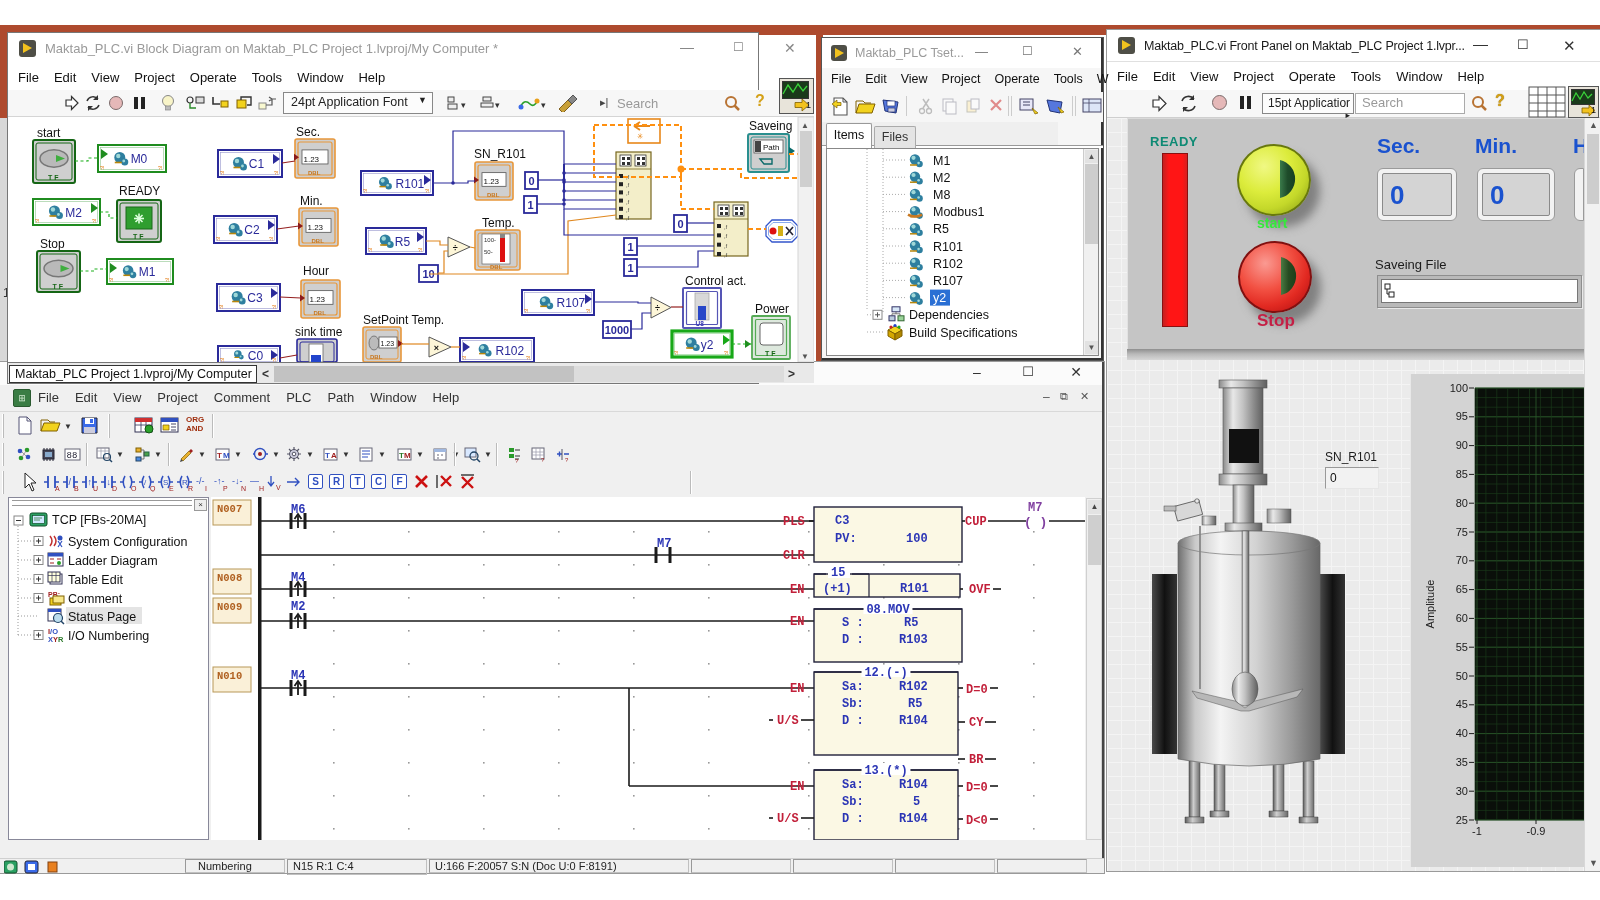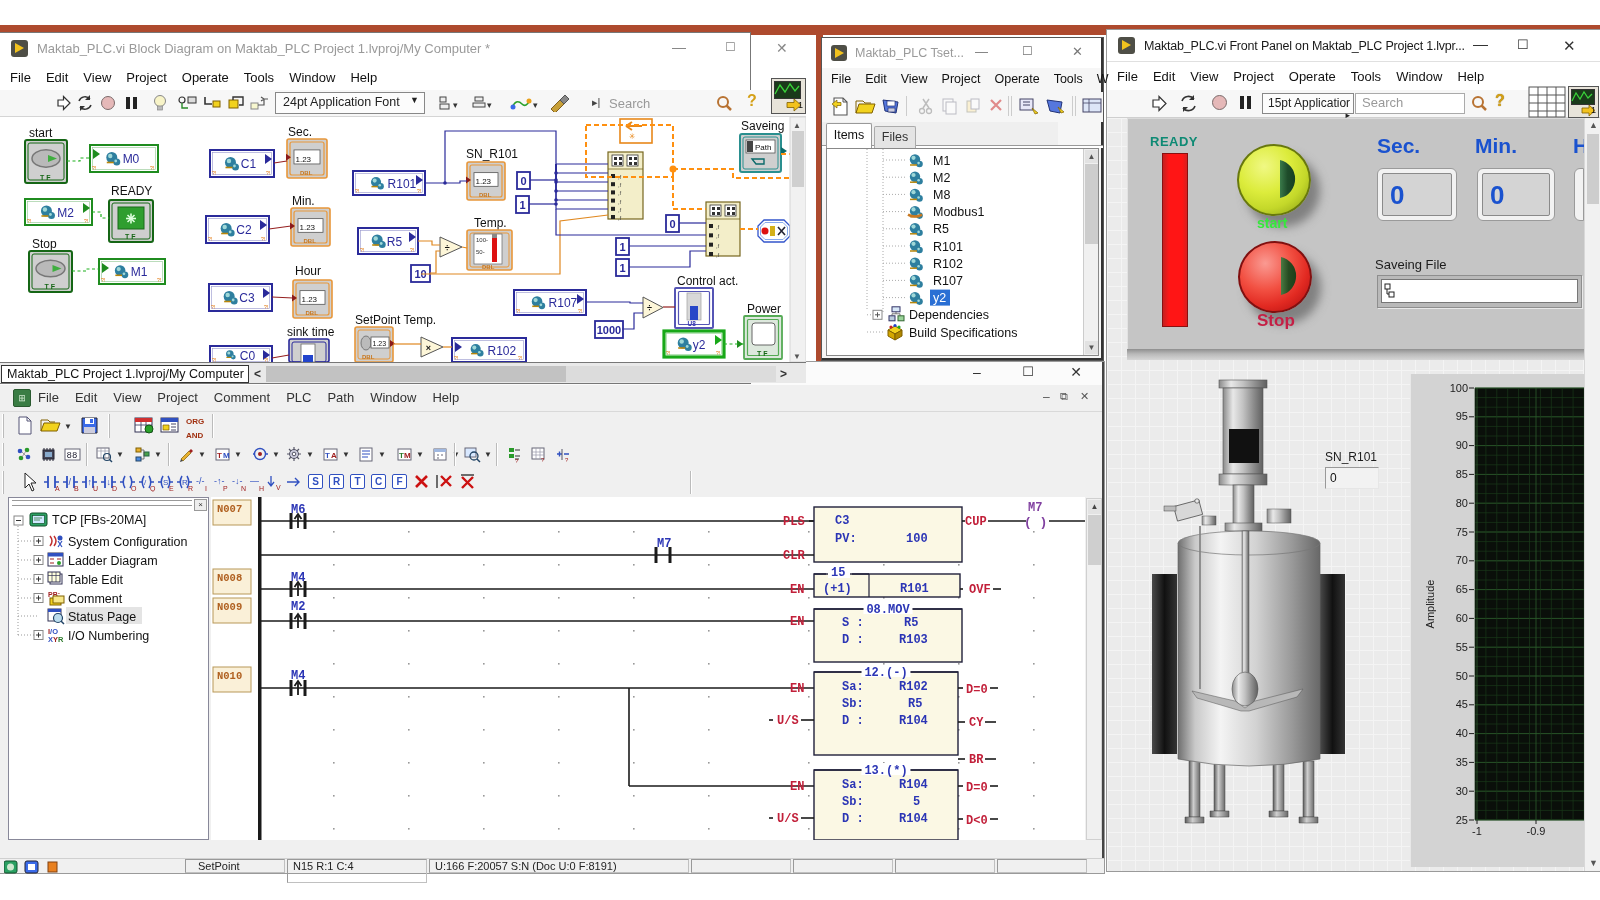--- a/index.html
+++ b/index.html
@@ -71,21 +71,21 @@
         <rect x="1" y="2" width="17" height="4" fill="#d03030"></rect>
         <path d="M1 9 h17 M7 6 v10 M12 6 v10" stroke="#335" stroke-width="0.8"></path>
         <circle cx="15" cy="13" r="4" fill="#2aa02a" stroke="#155515"></circle>
       </svg>
 <svg class="a" style="left:160px;top:4px" width="20" height="19">
         <rect x="1" y="2" width="17" height="14" fill="#fff" stroke="#335"></rect>
         <rect x="1" y="2" width="17" height="4" fill="#3050c0"></rect>
         <path d="M3 9 h6 v5 h-6 Z" fill="#f2d21e" stroke="#806000" stroke-width="0.7"></path>
         <path d="M11 8 h5 M11 11 h5 M11 14 h5" stroke="#335" stroke-width="0.9"></path>
       </svg>
-<div class="a" style="left:186px;top:3px;font-size:8px;font-weight:bold;color:#a03010;line-height:14px">ORG<br>AND</div>
+<div class="a" style="left:186px;top:3px;font-size:8px;font-weight:bold;color:#a03010;line-height:9px">ORG<br>AND</div>
 <div class="a" style="left:212px;top:2px;width:2px;height:24px;border-left:1px solid #bbb;border-right:1px solid #fff"></div>
     </div>
   <div id="wpl-tb2" class="a" style="left:0;top:79px;width:100%;height:28px;background:#f0f0f0">
       <div class="a" style="left:2px;top:2px;width:2px;height:23px;border-left:1px solid #fff;border-right:1px solid #bbb"></div>
       <svg class="a" style="left:16px;top:5px" width="17" height="17">
         <circle cx="4" cy="5" r="2.3" fill="#3050c0"></circle>
         <circle cx="11" cy="4" r="2.3" fill="#2a9a2a"></circle>
         <circle cx="5" cy="12" r="2.3" fill="#2a9a2a"></circle>
         <circle cx="12" cy="11" r="2.3" fill="#3050c0"></circle>
         <path d="M6 6 L10 10 M10 5 L6 11" stroke="#888" stroke-width="0.8"></path>
@@ -581,22 +581,22 @@
 
 
   <div id="wpl-status" class="a" style="left:0;top:496px;width:1104px;height:15px;background:#f0f0f0;border-top:1px solid #d0d0d0">
       <svg class="a" style="left:4px;top:1px" width="70" height="14">
 <rect x="0" y="1" width="13" height="12" rx="2" fill="#2aa062" stroke="#11502a"></rect>
         <circle cx="6.5" cy="7" r="3.5" fill="#cfe8cf"></circle>
 <rect x="21" y="1" width="13" height="12" rx="2" fill="#3a6ae8" stroke="#223"></rect>
         <rect x="24" y="4" width="7" height="6" fill="#fff"></rect>
 <rect x="44" y="2" width="9" height="10" fill="#e88020" stroke="#804010"></rect>
 </svg>
-<div class="a" style="left:185px;top:0;width:100px;height:14px;border:1px solid #c0c0c0;border-top-color:#999;border-left-color:#999;font-size:11px;color:#222;padding:0 0 0 12px">SetPoint</div>
-<div class="a" style="left:287px;top:0;width:140px;height:24px;border:1px solid #c0c0c0;border-top-color:#999;border-left-color:#999;font-size:11px;color:#222;padding:0 0 0 5px">N15 R:1 C:4</div>
+<div class="a" style="left:185px;top:0;width:100px;height:14px;border:1px solid #c0c0c0;border-top-color:#999;border-left-color:#999;font-size:11px;color:#222;padding:0 0 0 12px">Numbering</div>
+<div class="a" style="left:287px;top:0;width:140px;height:16px;border:1px solid #c0c0c0;border-top-color:#999;border-left-color:#999;font-size:11px;color:#222;padding:0 0 0 5px">N15 R:1 C:4</div>
 <div class="a" style="left:429px;top:0;width:260px;height:14px;border:1px solid #c0c0c0;border-top-color:#999;border-left-color:#999;font-size:11px;color:#222;padding:0 0 0 5px">U:166 F:20057 S:N (Doc U:0 F:8191)</div>
 <div class="a" style="left:691px;top:0;width:100px;height:14px;border:1px solid #c0c0c0;border-top-color:#999;border-left-color:#999"></div>
 <div class="a" style="left:793px;top:0;width:100px;height:14px;border:1px solid #c0c0c0;border-top-color:#999;border-left-color:#999"></div>
 <div class="a" style="left:895px;top:0;width:100px;height:14px;border:1px solid #c0c0c0;border-top-color:#999;border-left-color:#999"></div>
 <div class="a" style="left:997px;top:0;width:90px;height:14px;border:1px solid #c0c0c0;border-top-color:#999;border-left-color:#999"></div>
     </div>
 </div>
 
 <div class="win" id="fp" style="left:1107px;top:30px;width:493px;height:841px;z-index:2;background:#fff;border-bottom:2px solid #666">
   <div class="tbar" style="height:32px;border-bottom:1px solid #e0e0e0">
@@ -1067,21 +1067,21 @@
           <circle cx="12" cy="3" r="1.6" fill="#22aa22"></circle>
         </g>
         <text x="82" y="187.49999999999997" font-size="12.5" fill="#111">Build Specifications</text>
       </svg><div class="a" style="left:256px;top:0;width:15px;height:206px;background:#f0f0f0;border-left:1px solid #ccc">
 <div class="a" style="left:1px;top:1px;width:13px;height:13px;background:#e2e2e2;font-size:8px;color:#555;text-align:center;line-height:13px">▲</div>
 <div class="a" style="left:1px;top:15px;width:13px;height:80px;background:#cdcdcd"></div>
 <div class="a" style="left:1px;top:192px;width:13px;height:13px;background:#e2e2e2;font-size:8px;color:#555;text-align:center;line-height:13px">▼</div>
 </div></div>
 </div>
 
-<div class="win" id="bd" style="left:0;top:33px;width:750px;height:350px;z-index:4;background:#fff;box-shadow:0 0 0 1px #777">
+<div class="win" id="bd" style="left:8px;top:33px;width:750px;height:350px;z-index:4;background:#fff;box-shadow:0 0 0 1px #777">
   <div class="tbar" style="height:31px">
     <span class="lvicon" style="width:17px;height:17px;margin-left:11px"></span>
     <span style="font-size:13px;color:#9a9a9a;margin-left:9px">Maktab_PLC.vi Block Diagram on Maktab_PLC Project 1.lvproj/My Computer *</span>
   </div>
   <div class="a btnmin" style="left:672px;top:6px;font-size:14px;color:#888">—</div>
   <div class="a btnmax" style="left:725px;top:7px;font-size:12px;color:#888">☐</div>
   <div class="a btnx" style="left:776px;top:7px;font-size:14px;color:#888">✕</div>
   <div class="mrow a" style="left:10px;top:37px;font-size:13px;gap:15px">
       <span>File</span>
       <span>Edit</span>

